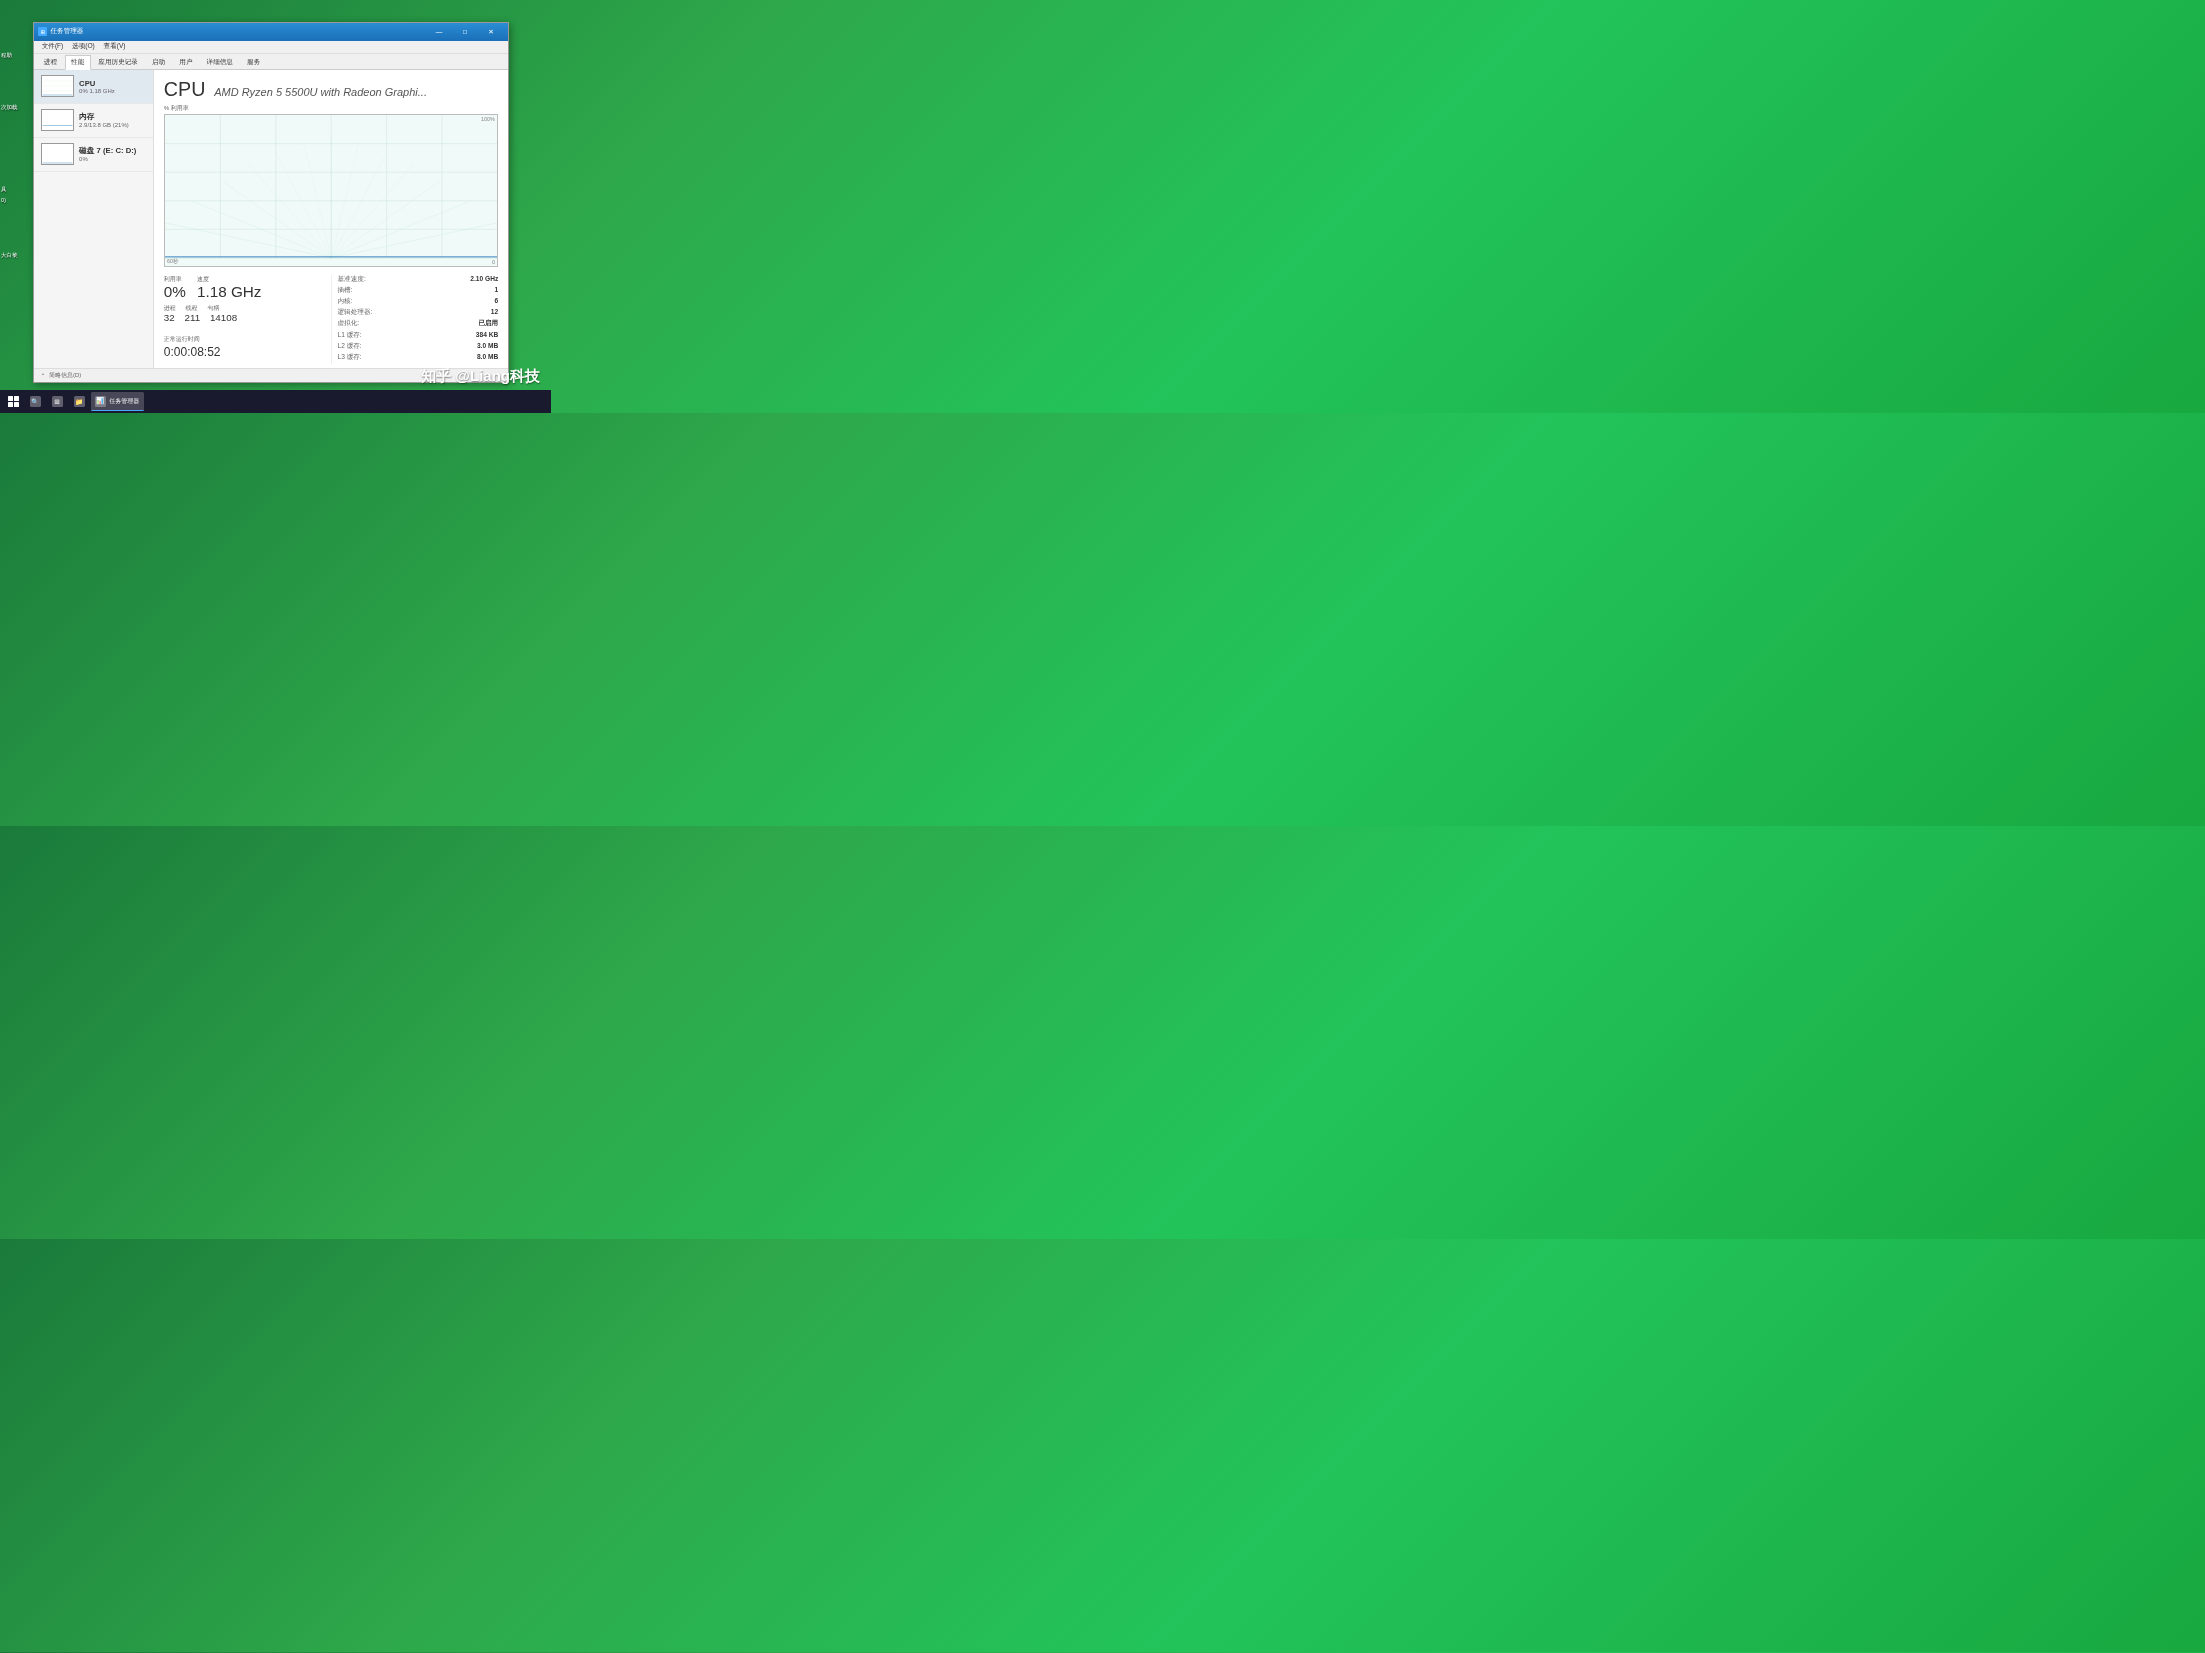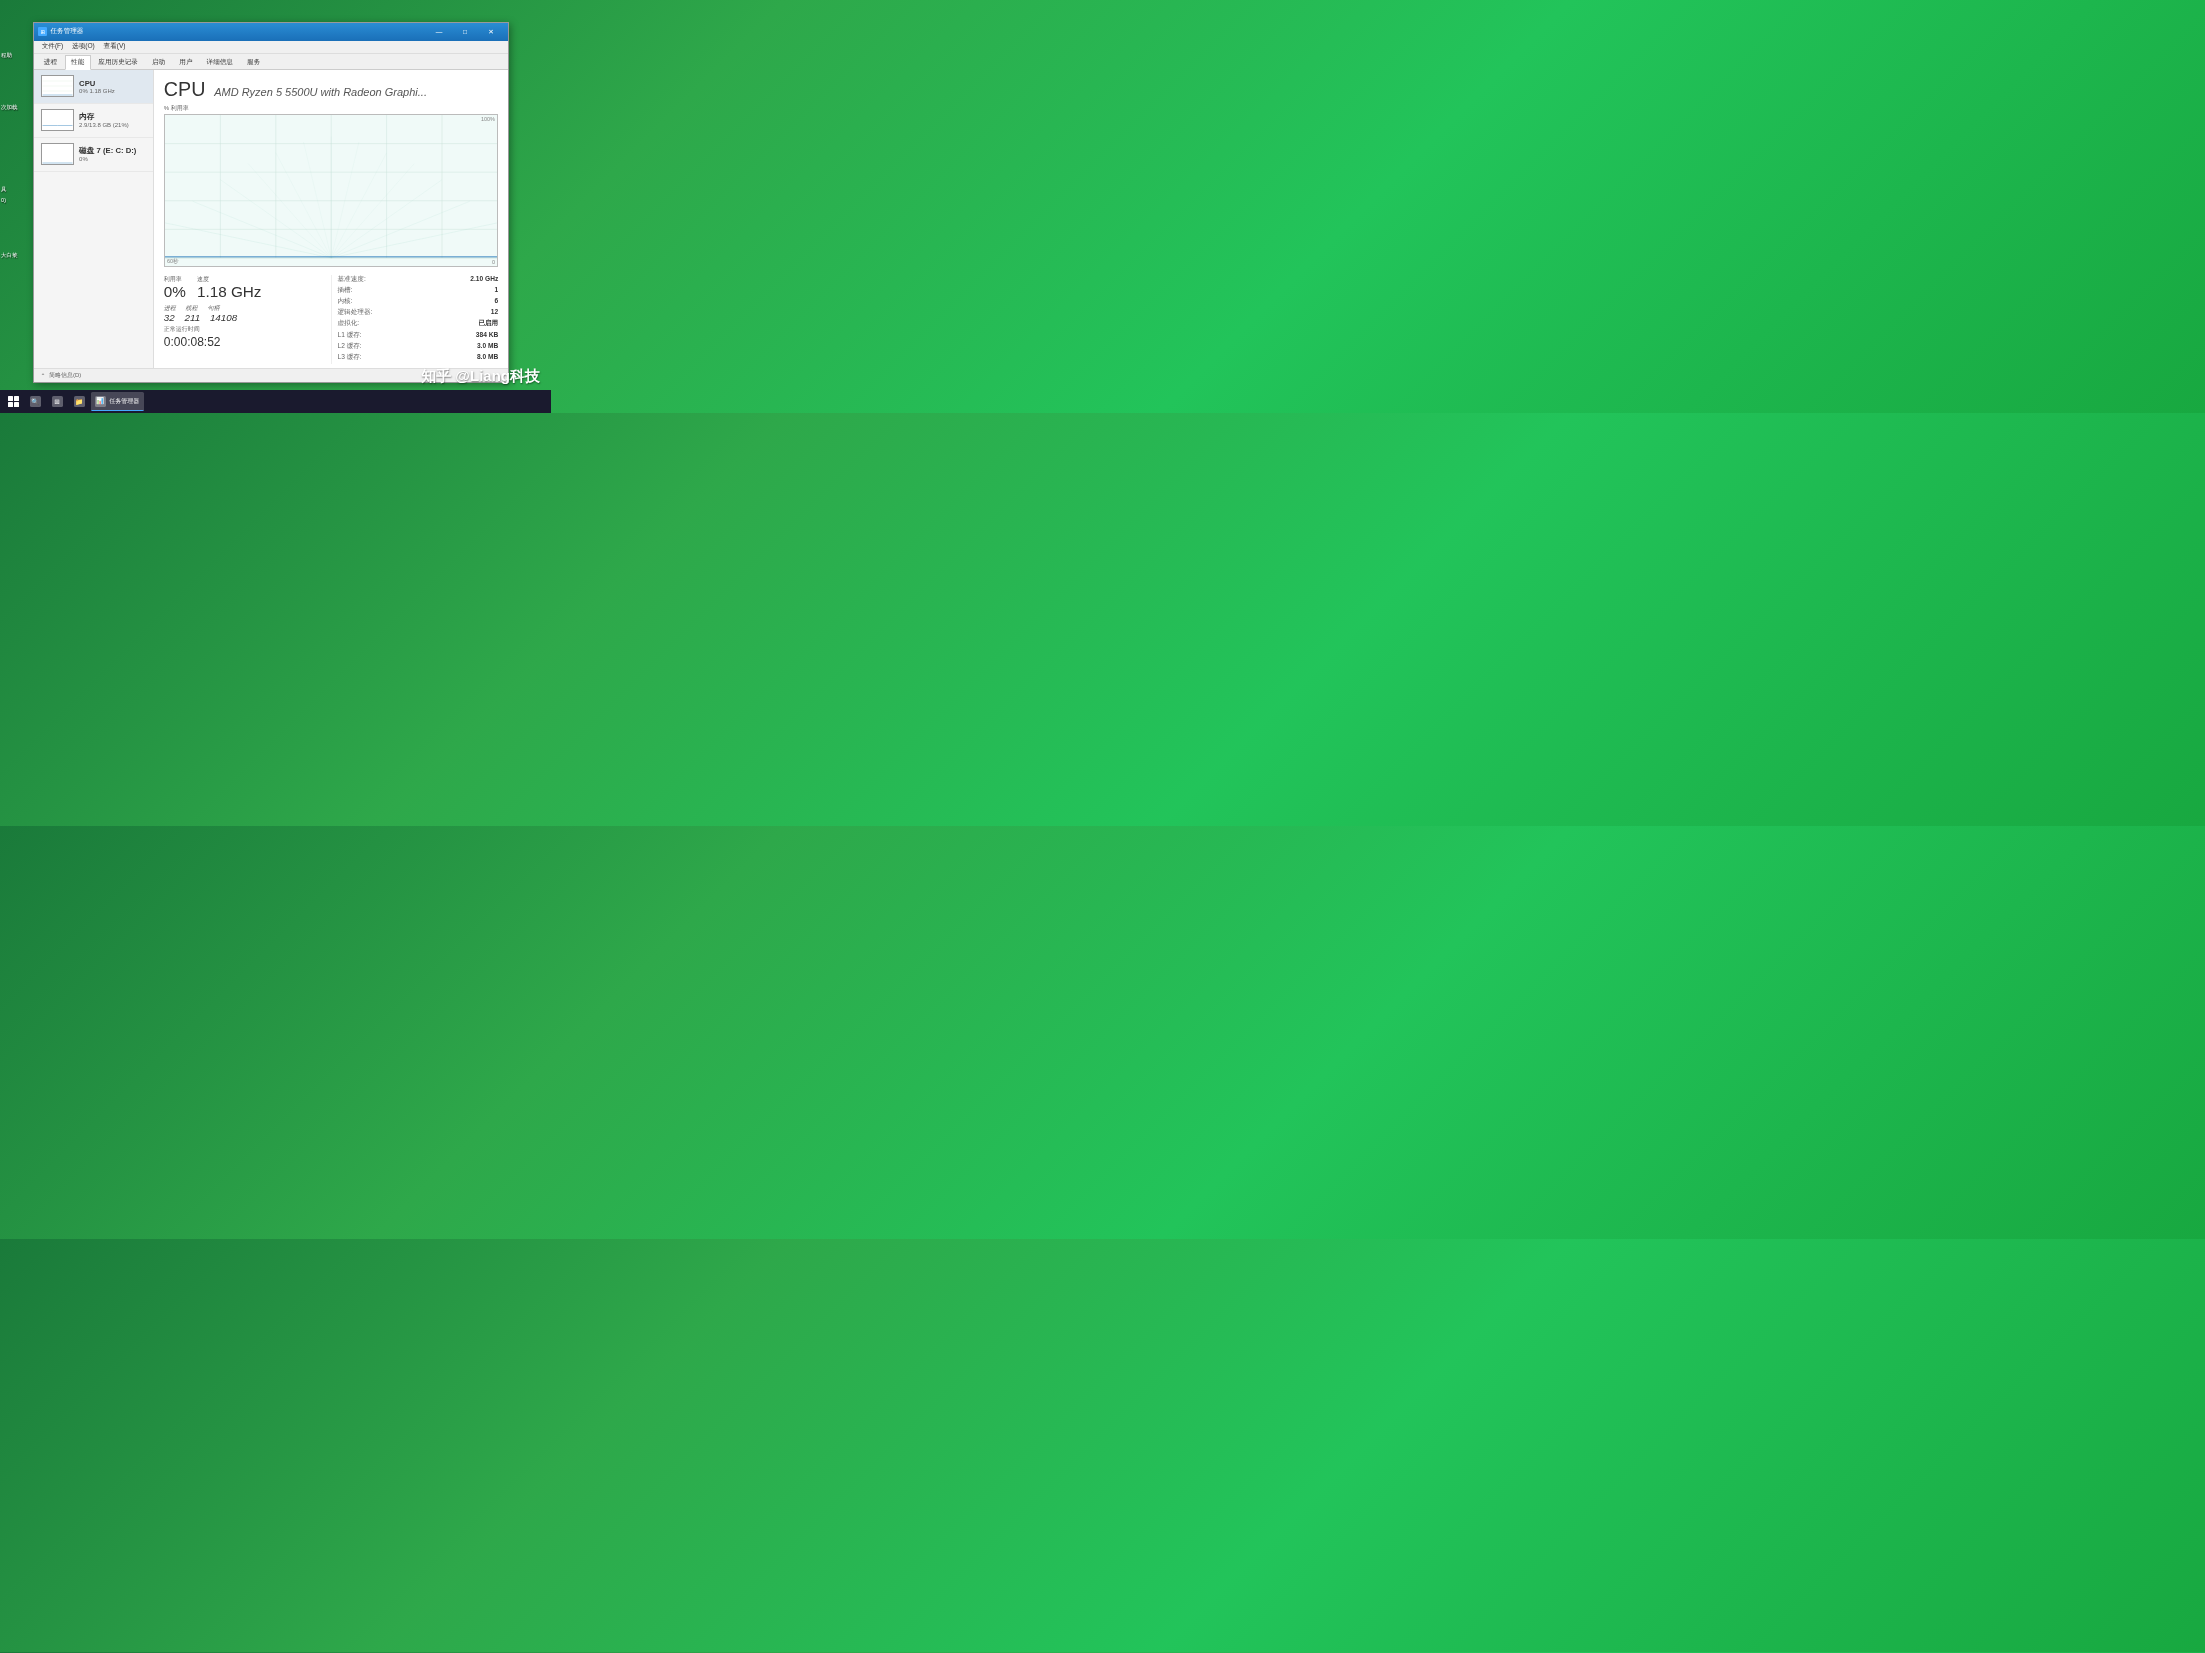--- a/index.html
+++ b/index.html
@@ -562,21 +562,21 @@
               <div class="stat-group">
                 <span class="stat-label">利用率</span>
                 <span class="stat-value large">0%</span>
               </div>
               <div class="stat-group">
                 <span class="stat-label">速度</span>
                 <span class="stat-value large">1.18 GHz</span>
               </div>
             </div>
 
-            <div style="margin-bottom: 1px; font-style: italic;">
+            <div style="margin-bottom: 11px;">
               <div style="display:flex; gap:9.8px;">
                 <span class="stat-label">进程</span>
                 <span class="stat-label">线程</span>
                 <span class="stat-label">句柄</span>
               </div>
               <div style="display:flex; gap:9.8px;">
                 <span class="stat-value small">32</span>
                 <span class="stat-value small">211</span>
                 <span class="stat-value small">14108</span>
               </div>

